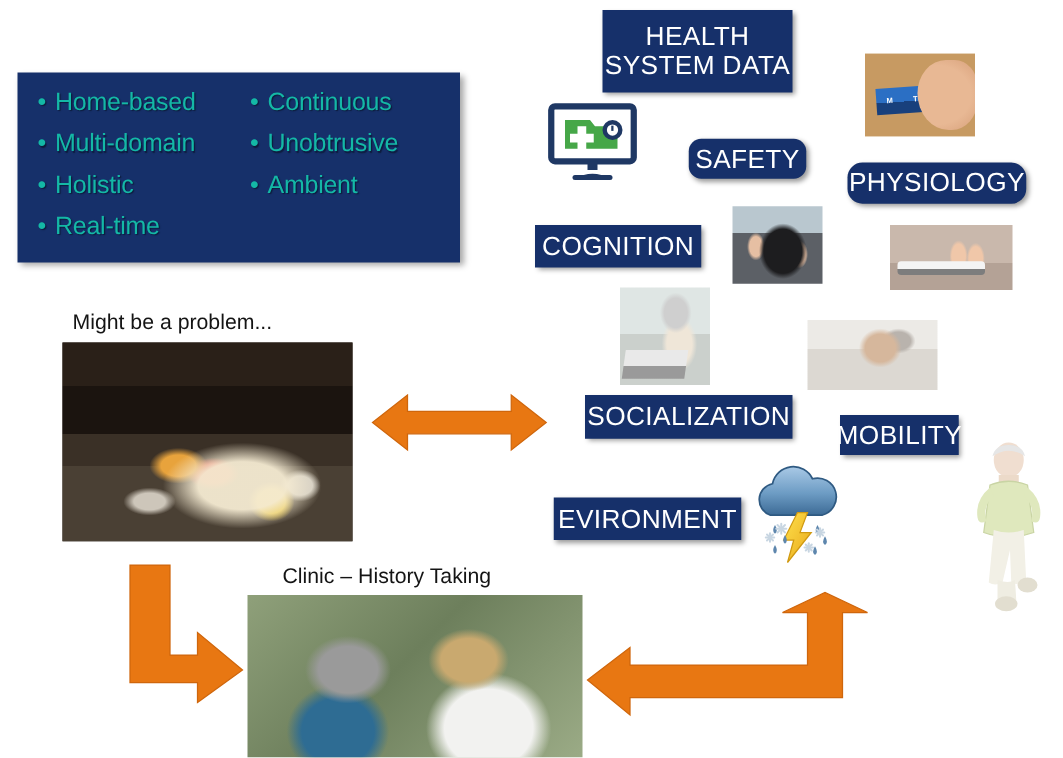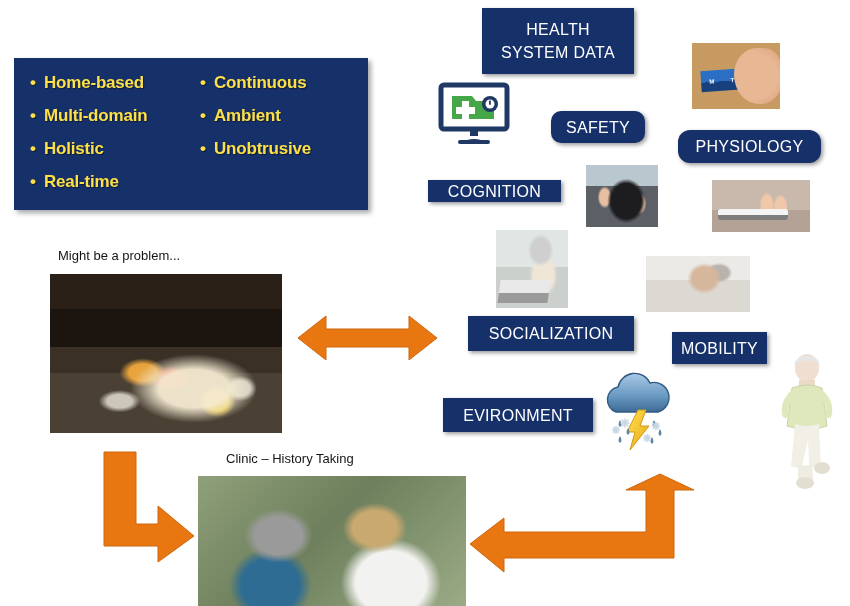--- a/index.html
+++ b/index.html
@@ -15,38 +15,38 @@
     position:absolute;left:14px;top:58px;width:354px;height:152px;
     background:#16306a;
     box-shadow:3px 3px 5px rgba(0,0,0,.35);
     display:flex;flex-direction:row;
     padding:8px 0 0 0;box-sizing:border-box;
   }
   .feature-col{flex:1;display:flex;flex-direction:column;justify-content:flex-start;}
   .feature-col.left{padding-left:16px;}
   .feature-col.right{padding-left:2px;}
   .feature-item{
-    color:#fde047;font-weight:bold;font-size:17px;line-height:33px;
+    color:#14b8a6;font-weight:normal;font-size:20px;line-height:33px;
     letter-spacing:-0.2px;white-space:nowrap;
     text-shadow:1px 1px 1px rgba(0,0,0,.45);
   }
   .feature-item .bullet{display:inline-block;width:14px;}
 
   
   .domain-label{
     position:absolute;background:#16306a;
     box-shadow:2px 2px 4px rgba(0,0,0,.40);
     color:#ffffff;display:flex;align-items:center;justify-content:center;
-    text-align:center;font-size:16px;line-height:23px;
+    text-align:center;font-size:21px;line-height:23px;
     letter-spacing:.3px;box-sizing:border-box;
   }
 
   
   .caption{
-    position:absolute;color:#141414;font-size:13px;white-space:nowrap;
+    position:absolute;color:#141414;font-size:17px;white-space:nowrap;
   }
 
   
   .photo{position:absolute;overflow:hidden;background:#d8d8d8;}
 
   
   .ph-messy{
     background:
       radial-gradient(ellipse 38% 30% at 62% 72%, rgba(245,235,210,.95) 0 40%, rgba(0,0,0,0) 72%),
       radial-gradient(ellipse 10% 9% at 40% 62%, #e8a33c 0 60%, rgba(0,0,0,0) 100%),
@@ -143,39 +143,39 @@
 
   <div class="feature-panel">
     <div class="feature-col left">
       <div class="feature-item"><span class="bullet">•</span><span>Home-based</span></div>
       <div class="feature-item"><span class="bullet">•</span><span>Multi-domain</span></div>
       <div class="feature-item"><span class="bullet">•</span><span>Holistic</span></div>
       <div class="feature-item"><span class="bullet">•</span><span>Real-time</span></div>
     </div>
     <div class="feature-col right">
       <div class="feature-item"><span class="bullet">•</span><span>Continuous</span></div>
+      <div class="feature-item"><span class="bullet">•</span><span>Unobtrusive</span></div>
       <div class="feature-item"><span class="bullet">•</span><span>Ambient</span></div>
-      <div class="feature-item"><span class="bullet">•</span><span>Unobtrusive</span></div>
     </div>
   </div>
 
   <div class="domain-label" style="left:482px;top:8px;width:152px;height:66px;flex-direction:column;">
     <span>HEALTH</span>
     <span>SYSTEM DATA</span>
   </div>
 
   <div class="domain-label" style="left:551px;top:111px;width:94px;height:32px;border-radius:10px;">
     <span>SAFETY</span>
   </div>
 
   <div class="domain-label" style="left:678px;top:130px;width:143px;height:33px;border-radius:12px;">
     <span>PHYSIOLOGY</span>
   </div>
 
-  <div class="domain-label" style="left:428px;top:180px;width:133px;height:22px;">
+  <div class="domain-label" style="left:428px;top:180px;width:133px;height:34px;">
     <span>COGNITION</span>
   </div>
 
   <div class="domain-label" style="left:448px;top:316px;width:166px;height:35px;margin-left:20px;">
     <span>SOCIALIZATION</span>
   </div>
 
   <div class="domain-label" style="left:672px;top:332px;width:95px;height:32px;">
     <span>MOBILITY</span>
   </div>

